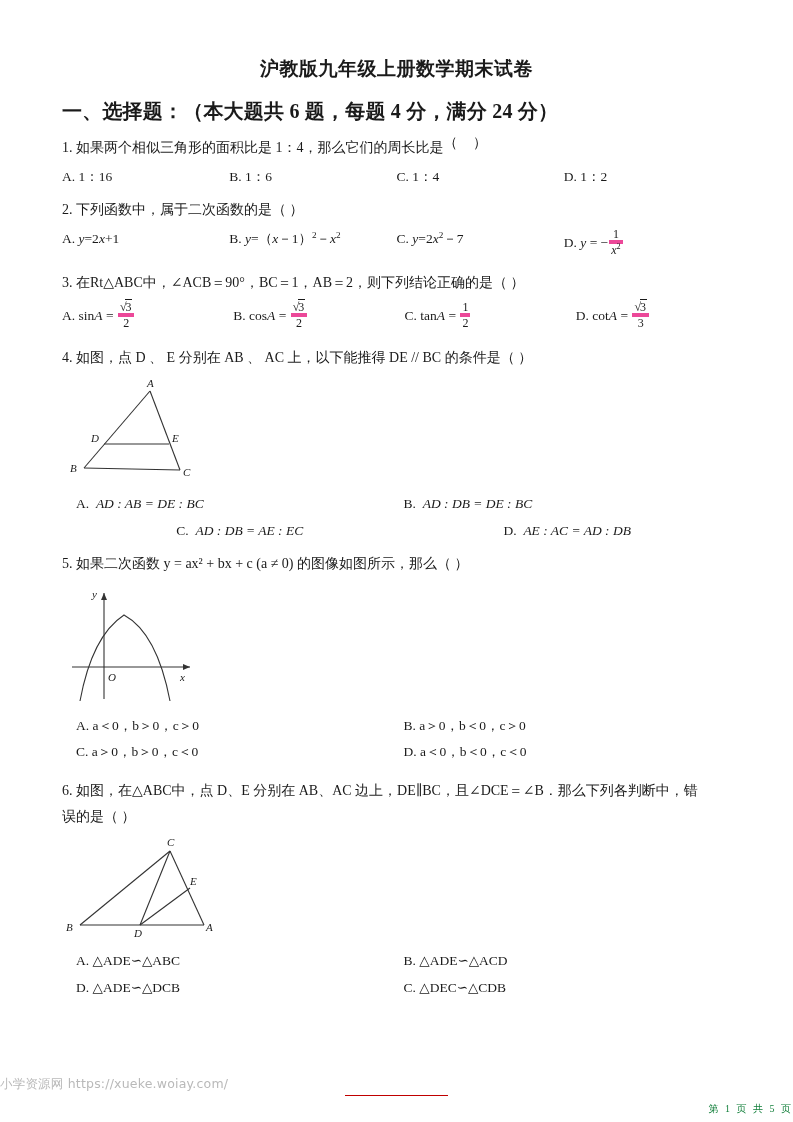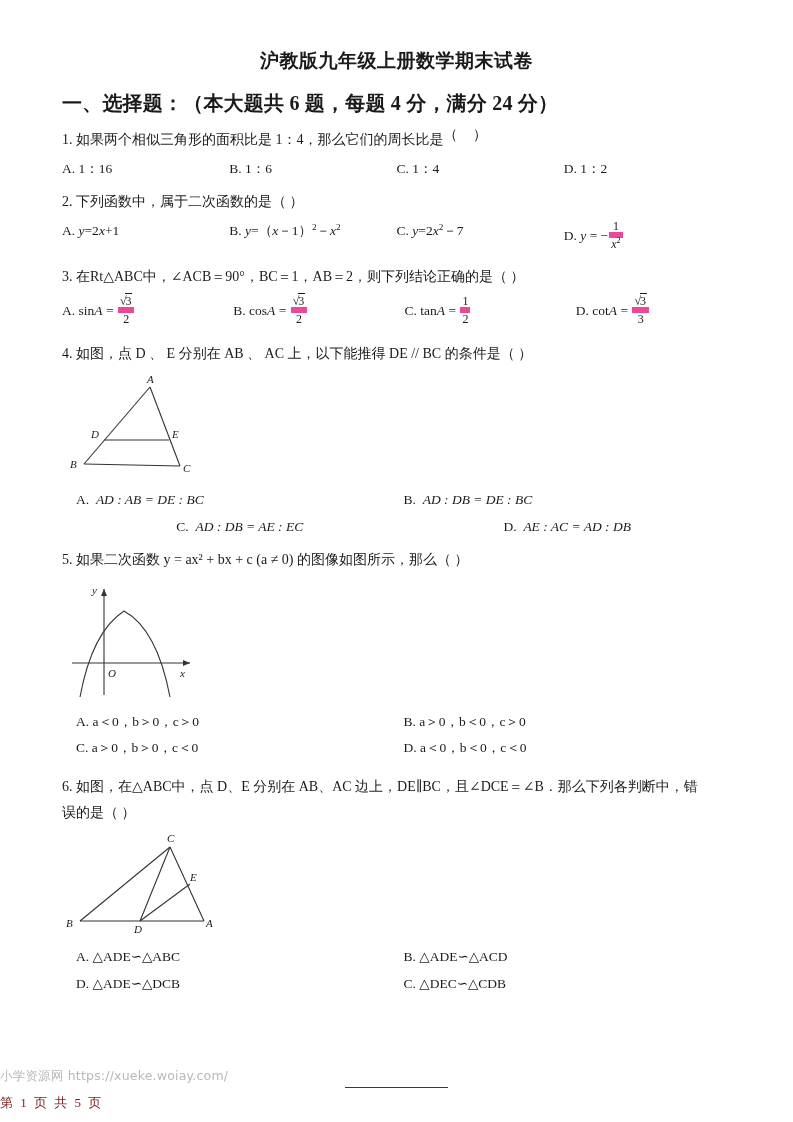--- a/index.html
+++ b/index.html
@@ -11,21 +11,21 @@
     position: relative;
     overflow: hidden;
   }
   .page { position: relative; width: 793px; height: 1122px; box-sizing: border-box; padding: 0 62px; }
 
   .doc-title {
     text-align: center;
     font-weight: bold;
     font-size: 19px;
     letter-spacing: 0.5px;
-    margin: 0;
+    margin: 8px;
     padding-top: 48px;
     padding-bottom: 6px;
   }
 
   .section-head {
     font-weight: bold;
     font-size: 20px;
     margin: 10px 0 10px 0;
     letter-spacing: 0.2px;
   }
@@ -60,21 +60,21 @@
     display: inline-block;
     vertical-align: middle;
     text-align: center;
     font-size: 12px;
     line-height: 1.05;
     margin: 0 1px;
     position: relative;
     top: -1px;
   }
   .frac .num { display:block; padding: 0 2px; }
-  .frac .den { display:block; border-top: 6px solid #ec4899; padding: 0 2px; }
+  .frac .den { display:block; border-top: 4px solid #ec4899; padding: 0 2px; }
 
   .sqrt { white-space: nowrap; }
   .sqrt .rad { border-top: 1px solid #1a1a1a; padding: 0 1px 0 0; margin-left: -1px; }
 
   sup { font-size: 0.68em; vertical-align: super; line-height: 0; }
 
   .figure { margin: 6px 0 4px 0; }
 
   .watermark {
     position: absolute;
@@ -82,23 +82,23 @@
     top: 1068px;
     font-family: "DejaVu Sans", sans-serif;
     font-size: 12.5px;
     color: #b9b9b9;
     letter-spacing: 0.2px;
   }
   .footer {
     position: absolute;
     left: 0; right: 0;
     top: 1094px;
-    text-align: left;
-    font-size: 13px;
-    color: #7f1d1d;
+    text-align: right;
+    font-size: 10px;
+    color: #15803d;
   }
   .footer .rule {
     position: absolute;
     left: 345px; right: 345px;
     top: -7px;
     height: 1px;
     background: #c00000;
   }
   .footer .pg { letter-spacing: 2px; }
 </style>

